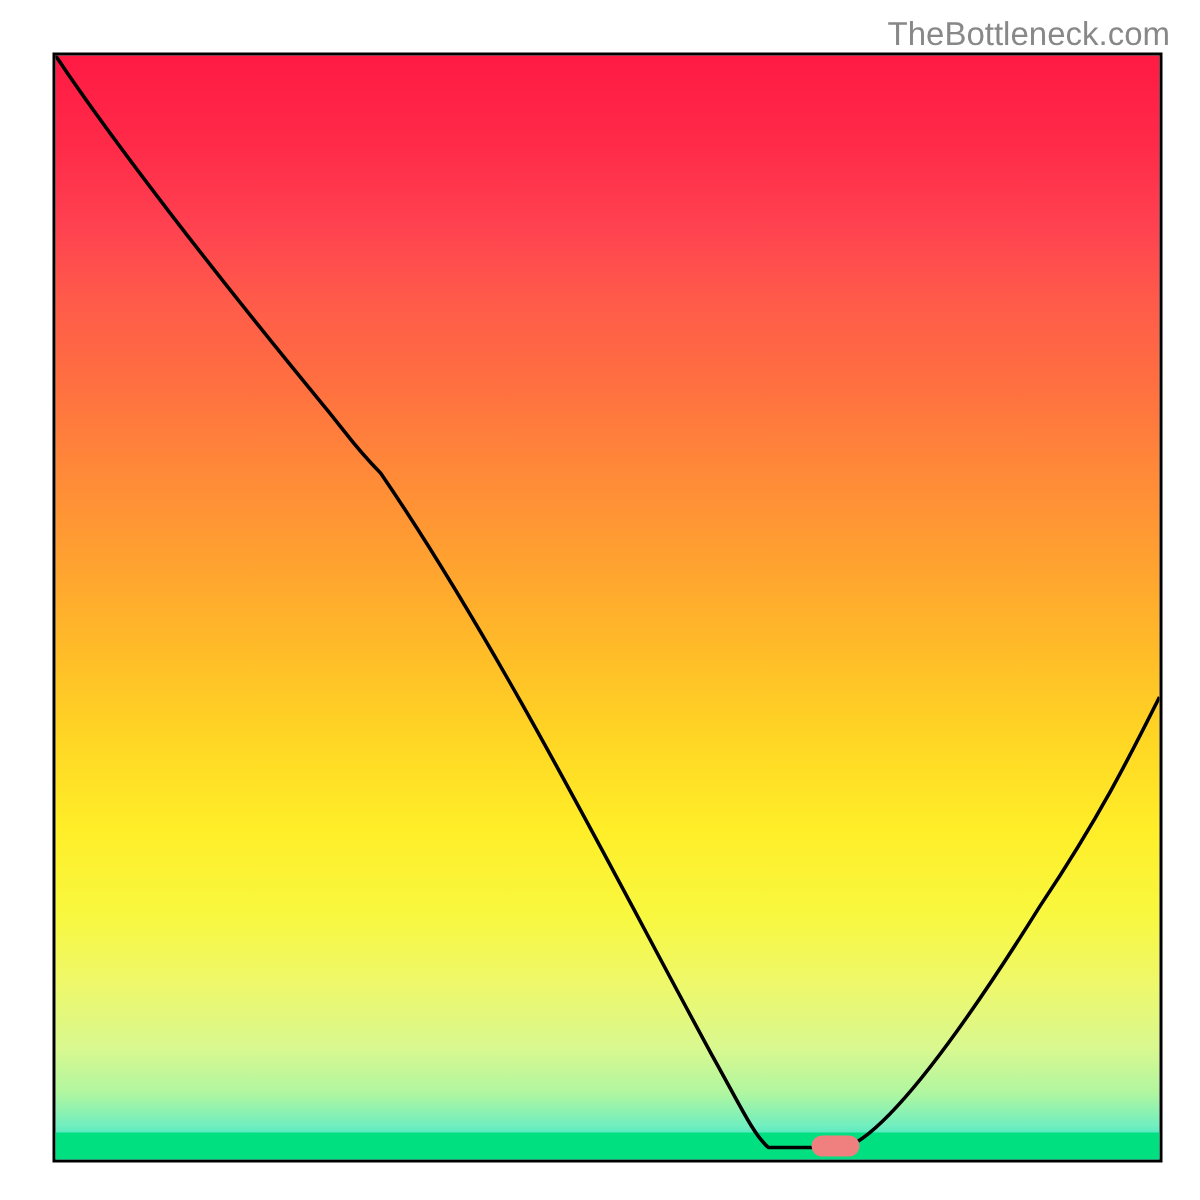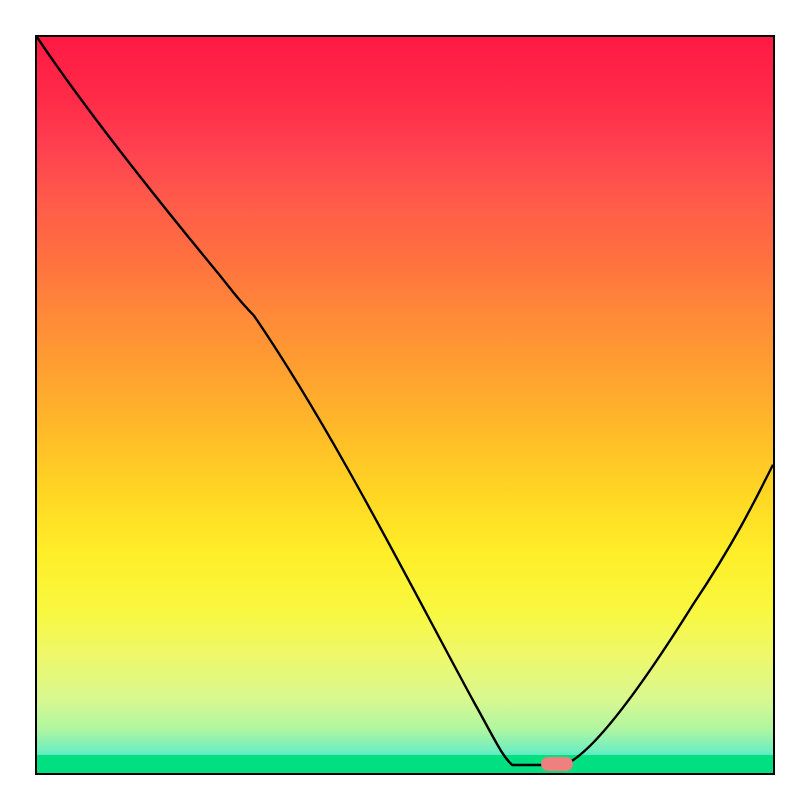--- a/index.html
+++ b/index.html
@@ -24,20 +24,21 @@
 #70eec0 97%,#20e0c0 99%,
 #00d8b8 100%)}
 .green-band{position:absolute;left:0;right:0;bottom:0;height:18px;background:#00e080}
 svg.curve{position:absolute;left:0;top:0;width:100%;height:100%;overflow:visible}
 .marker{position:absolute;width:32px;height:14px;background:#f08080;border-radius:7px}
 </style>
 </head>
 <body>
 
 <div class="outer">
+  <div class="watermark">TheBottleneck.com</div>
   <div class="frame">
     <div class="green-band"></div>
     <svg class="curve" viewBox="0 0 740 740" preserveAspectRatio="none">
       <path fill="none" stroke="#000" stroke-width="2.4" d="M 0 0
            C 40 60, 110 150, 180 235
            C 195 253, 200 262, 218 280
            C 300 400, 380 560, 440 670
            C 458 702, 468 724, 478 732
            L 530 732
            C 560 720, 610 650, 660 570

